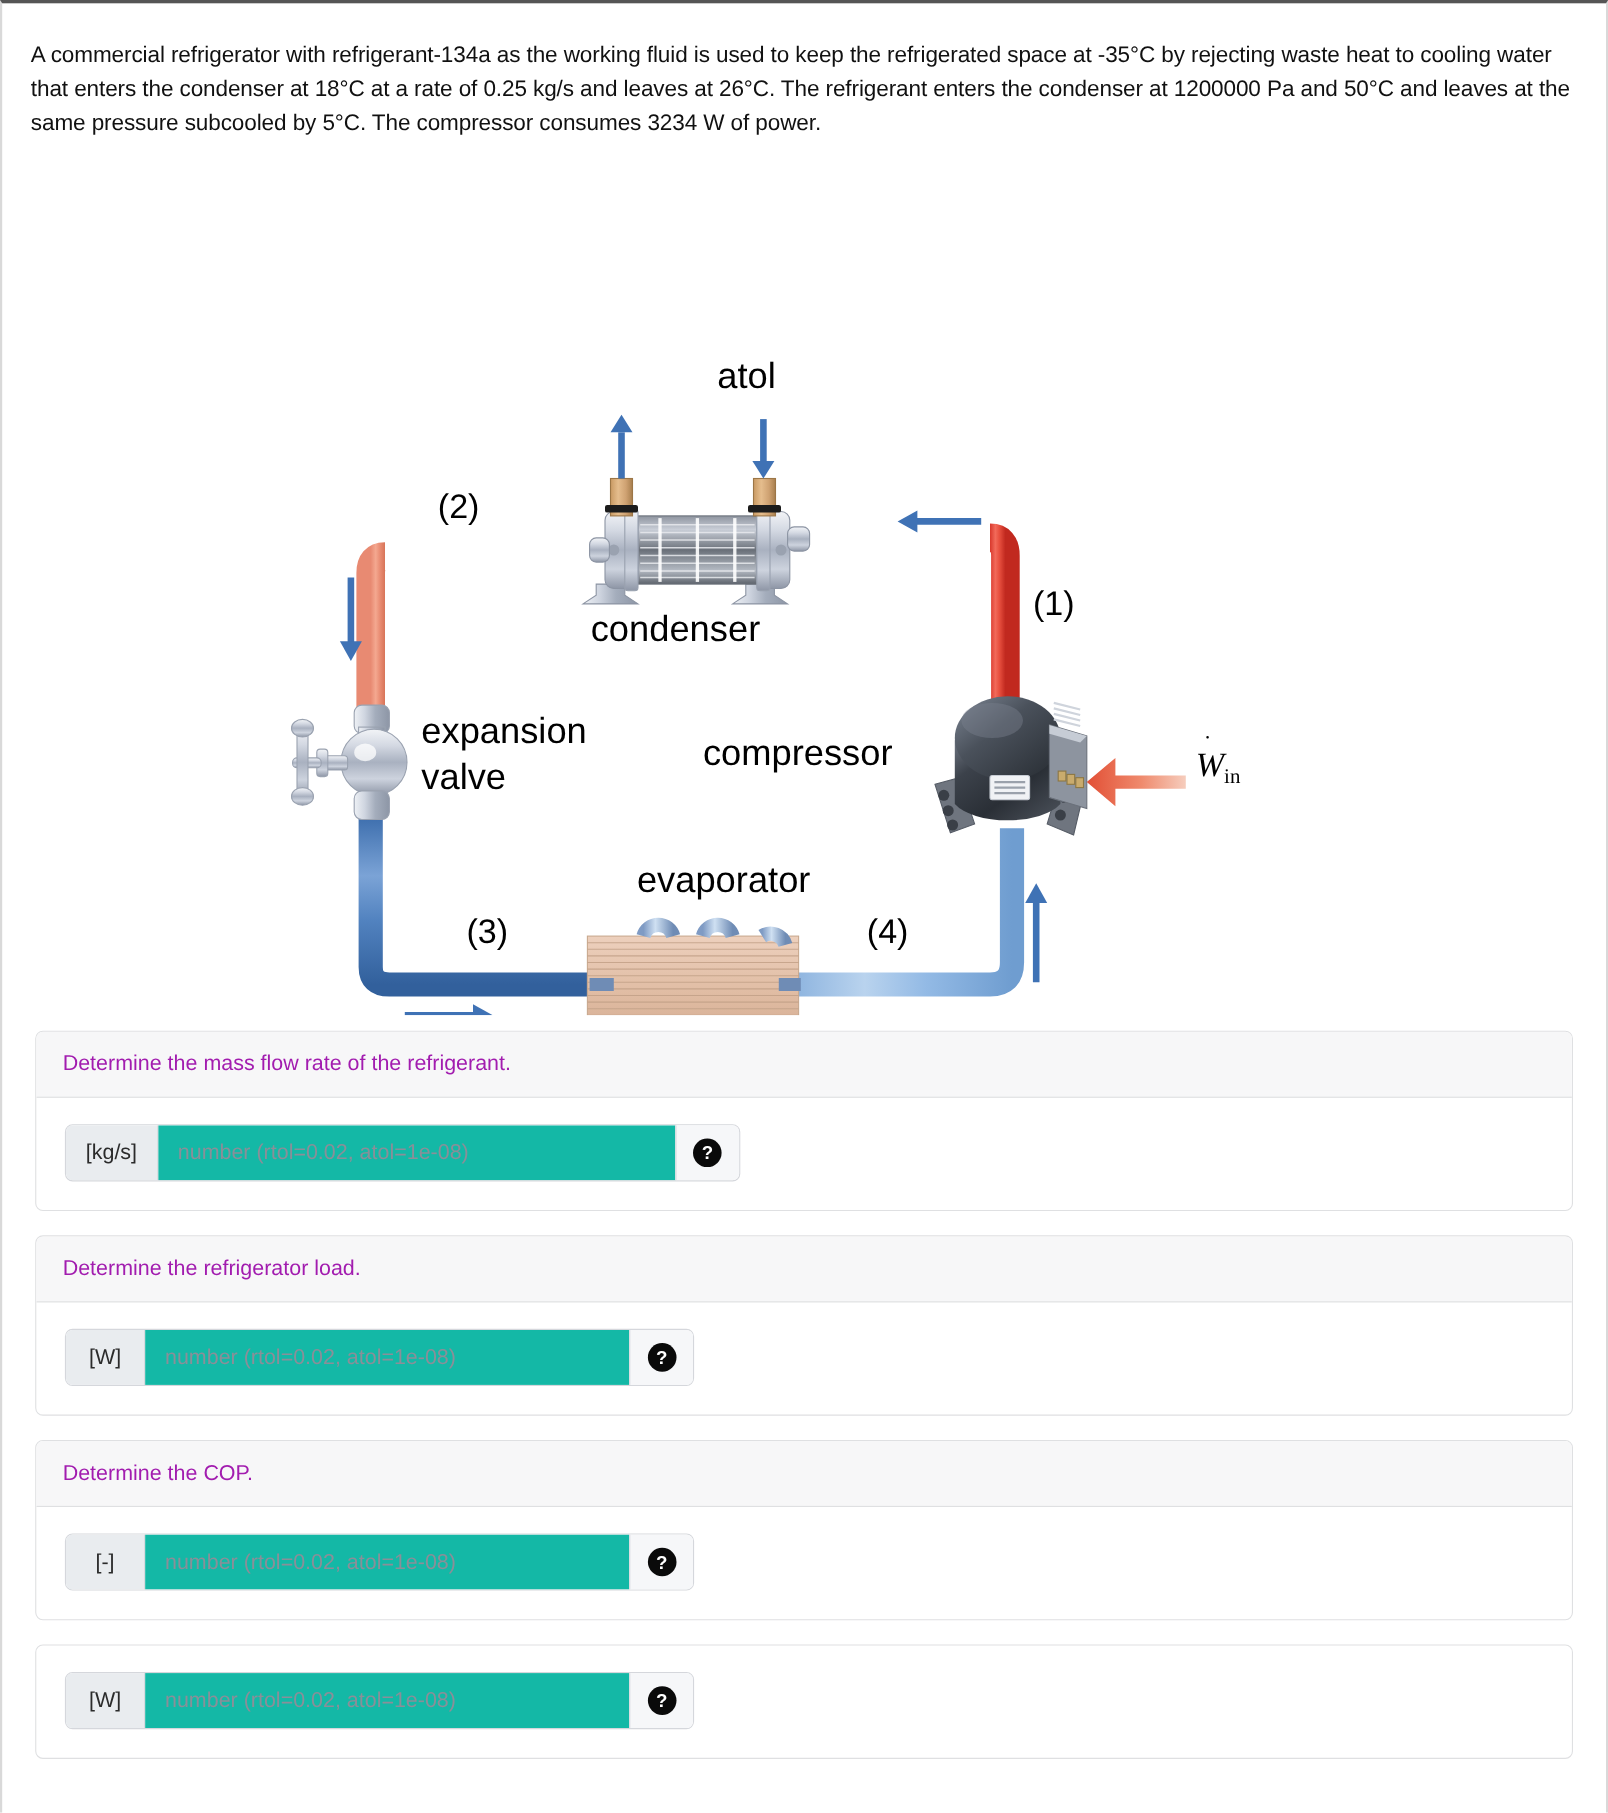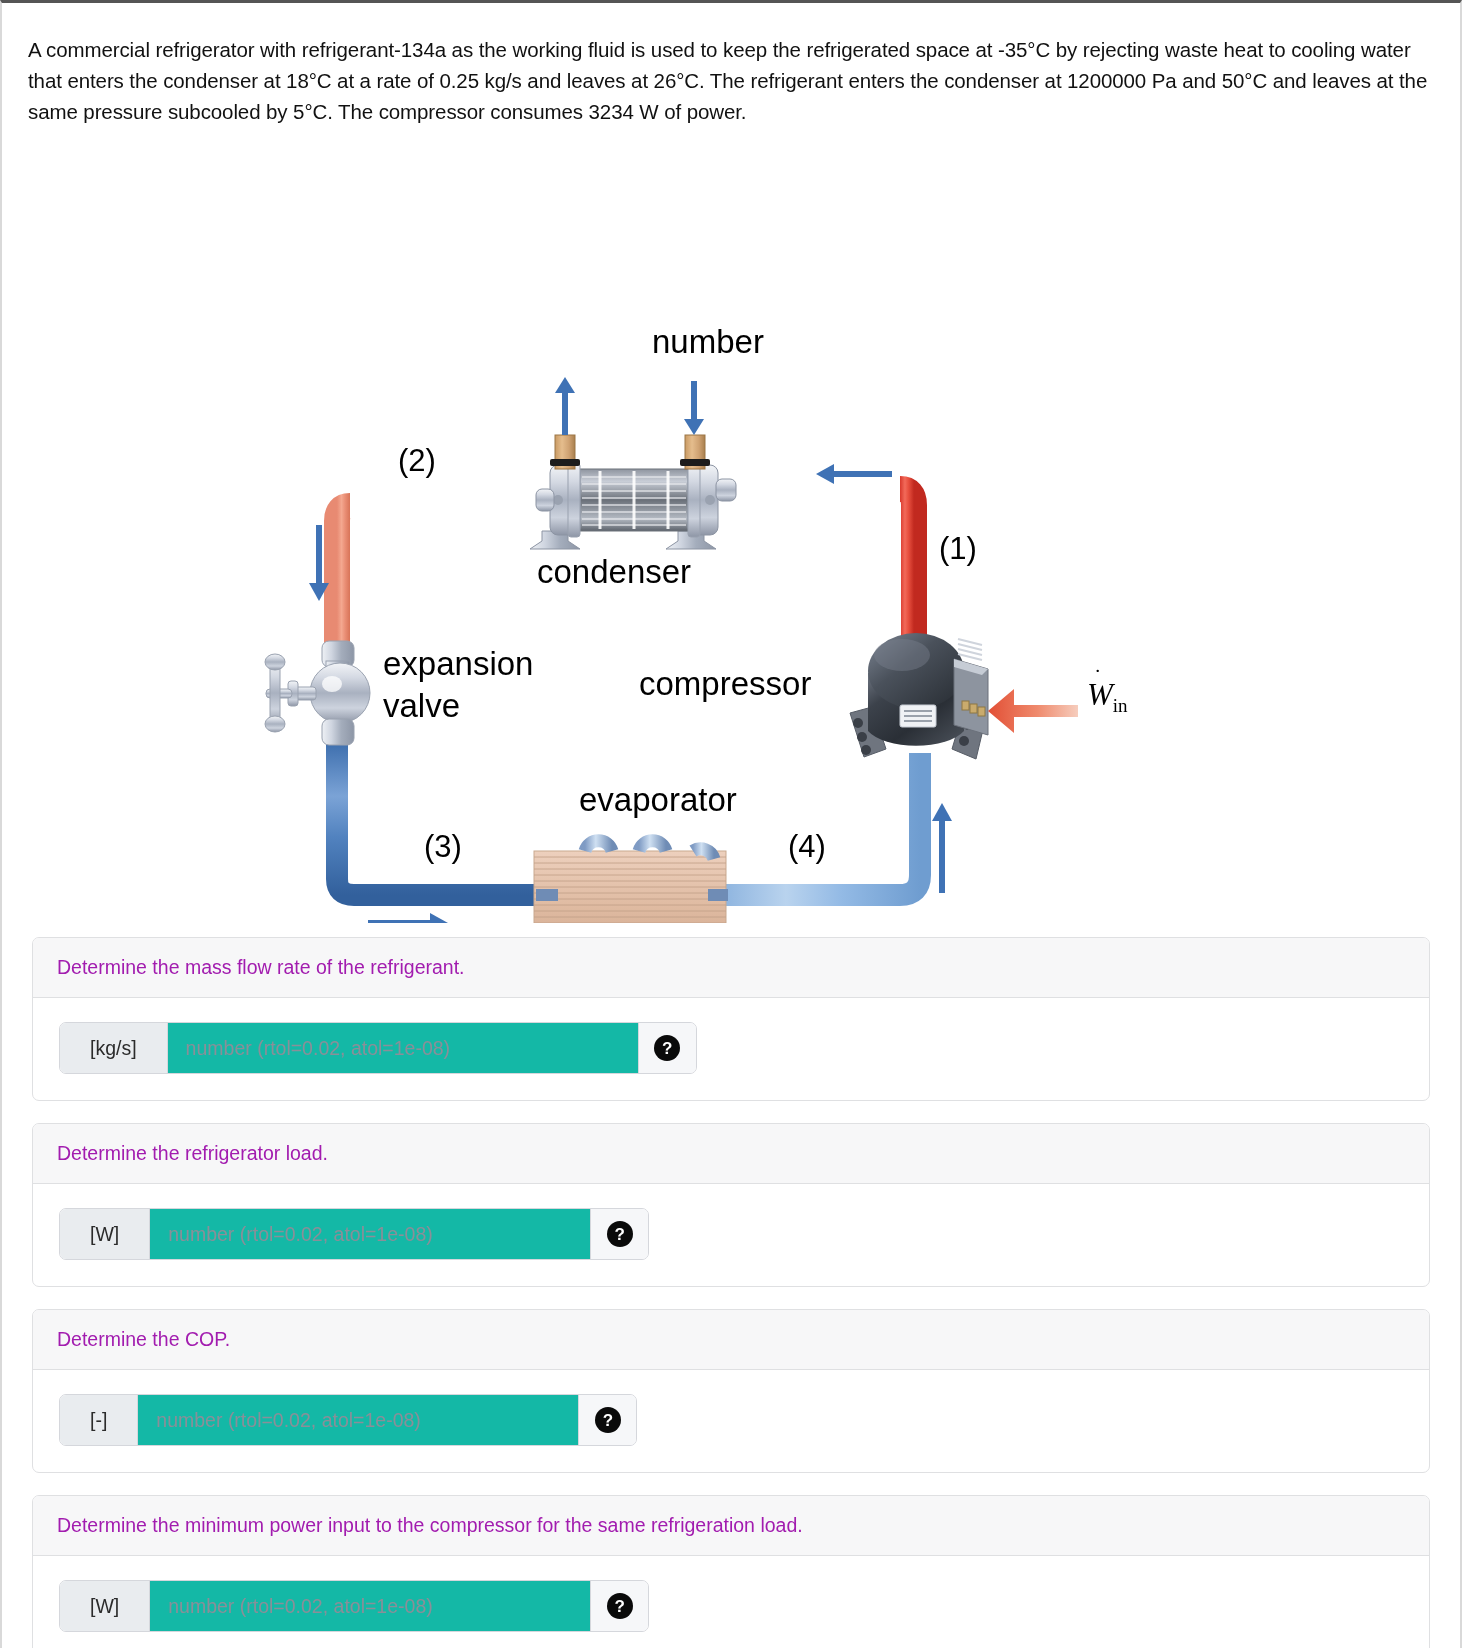--- a/index.html
+++ b/index.html
@@ -79,21 +79,21 @@
     border-radius: 7px;
     overflow: hidden;
     height: 52px;
   }
   .unit-addon {
     background: #e9ecef;
     border-right: 1px solid #d5d7dc;
     display: flex;
     align-items: center;
     justify-content: center;
-    padding: 0 30px;
+    padding: 0 18px;
     font-size: 19.5px;
     color: #2b2b2b;
     min-width: 72px;
   }
   .num-input {
     border: none;
     outline: none;
     background: #14b8a6;
     font-size: 19.5px;
     font-family: "Liberation Sans", sans-serif;
@@ -434,21 +434,21 @@
       <g>
         <path d="M 1076 552 L 1012 552 L 1012 536 L 986 558 L 1012 580 L 1012 564 L 1076 564 Z" fill="url(#gRedArrow)"></path>
       </g>
 
       <g>
         <path d="M 586 818 L 612 885 L 626 872 L 632 900 L 606 894 L 618 882 L 586 818 Z" fill="url(#gRedArrowUp)" opacity="0"></path>
         <path d="M 597 824 l 22 30 l 14 -10 l -6 44 l -44 8 l 14 -12 l -22 -30 z" fill="url(#gRedArrowUp)" transform="rotate(185 600 860)"></path>
       </g>
     </svg>
 
-    <span class="dlabel lbl-big" style="left:650px; top:170px;">number</span>
+    <span class="dlabel lbl-big" style="left:650px; top:170px;">atol</span>
 
     <span class="dlabel lbl-big" style="left:535px; top:400px;">condenser</span>
 
     <span class="dlabel lbl-big" style="left:381px; top:492px;">expansion</span>
     <span class="dlabel lbl-big" style="left:381px; top:534px;">valve</span>
 
     <span class="dlabel lbl-big" style="left:637px; top:512px;">compressor</span>
 
     <span class="dlabel lbl-big" style="left:544px; top:628px;margin-left:33px;">evaporator</span>
 
@@ -499,21 +499,20 @@
           <span class="unit-addon">[-]</span>
           <input class="num-input" type="text" value="" placeholder="number (rtol=0.02, atol=1e-08)" style="">
           <span class="help-addon">
             <span class="help-circle">?</span>
           </span>
         </div>
       </div>
     </div>
 
     <div class="card q-narrow">
-      <div class="card-header">Determine the minimum power input to the compressor for the same refrigeration load.</div>
       <div class="card-body">
         <div class="input-group">
           <span class="unit-addon">[W]</span>
           <input class="num-input" type="text" value="" placeholder="number (rtol=0.02, atol=1e-08)" style="">
           <span class="help-addon">
             <span class="help-circle">?</span>
           </span>
         </div>
       </div>
     </div>

